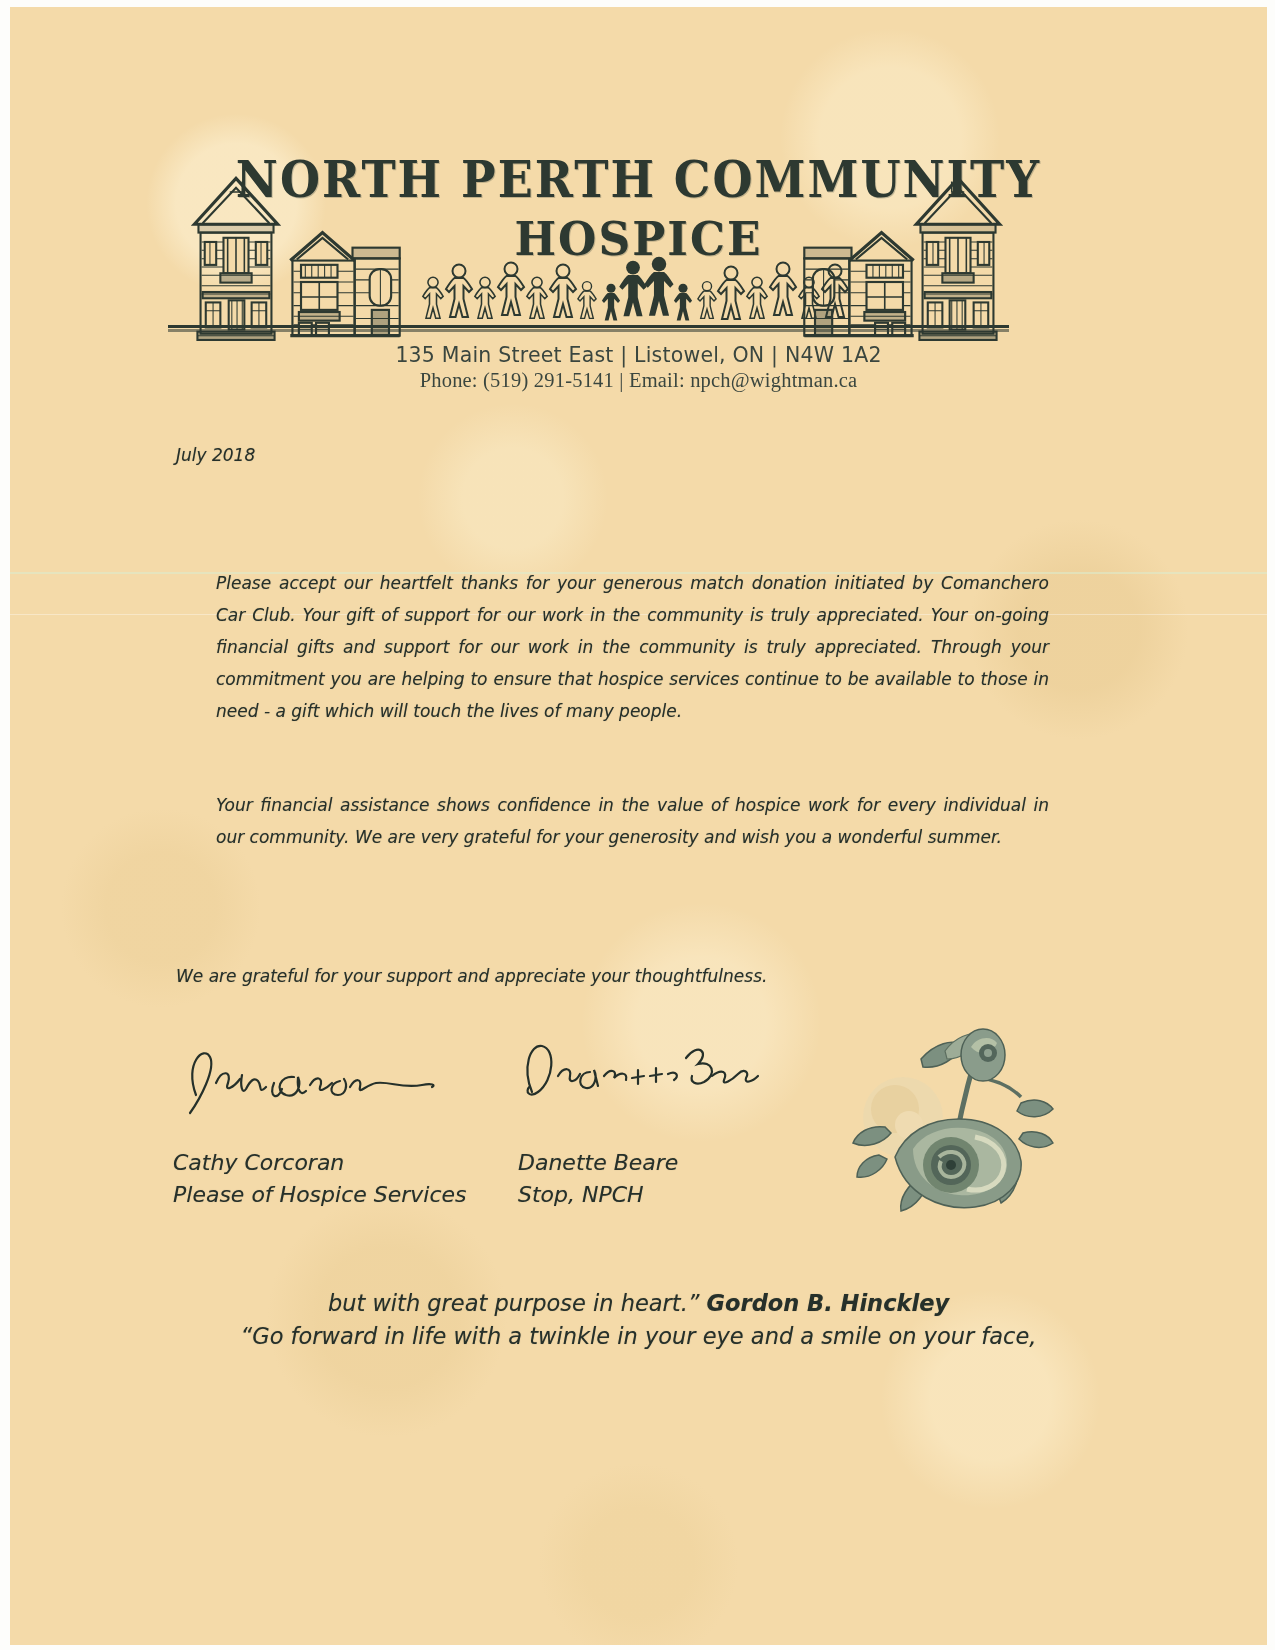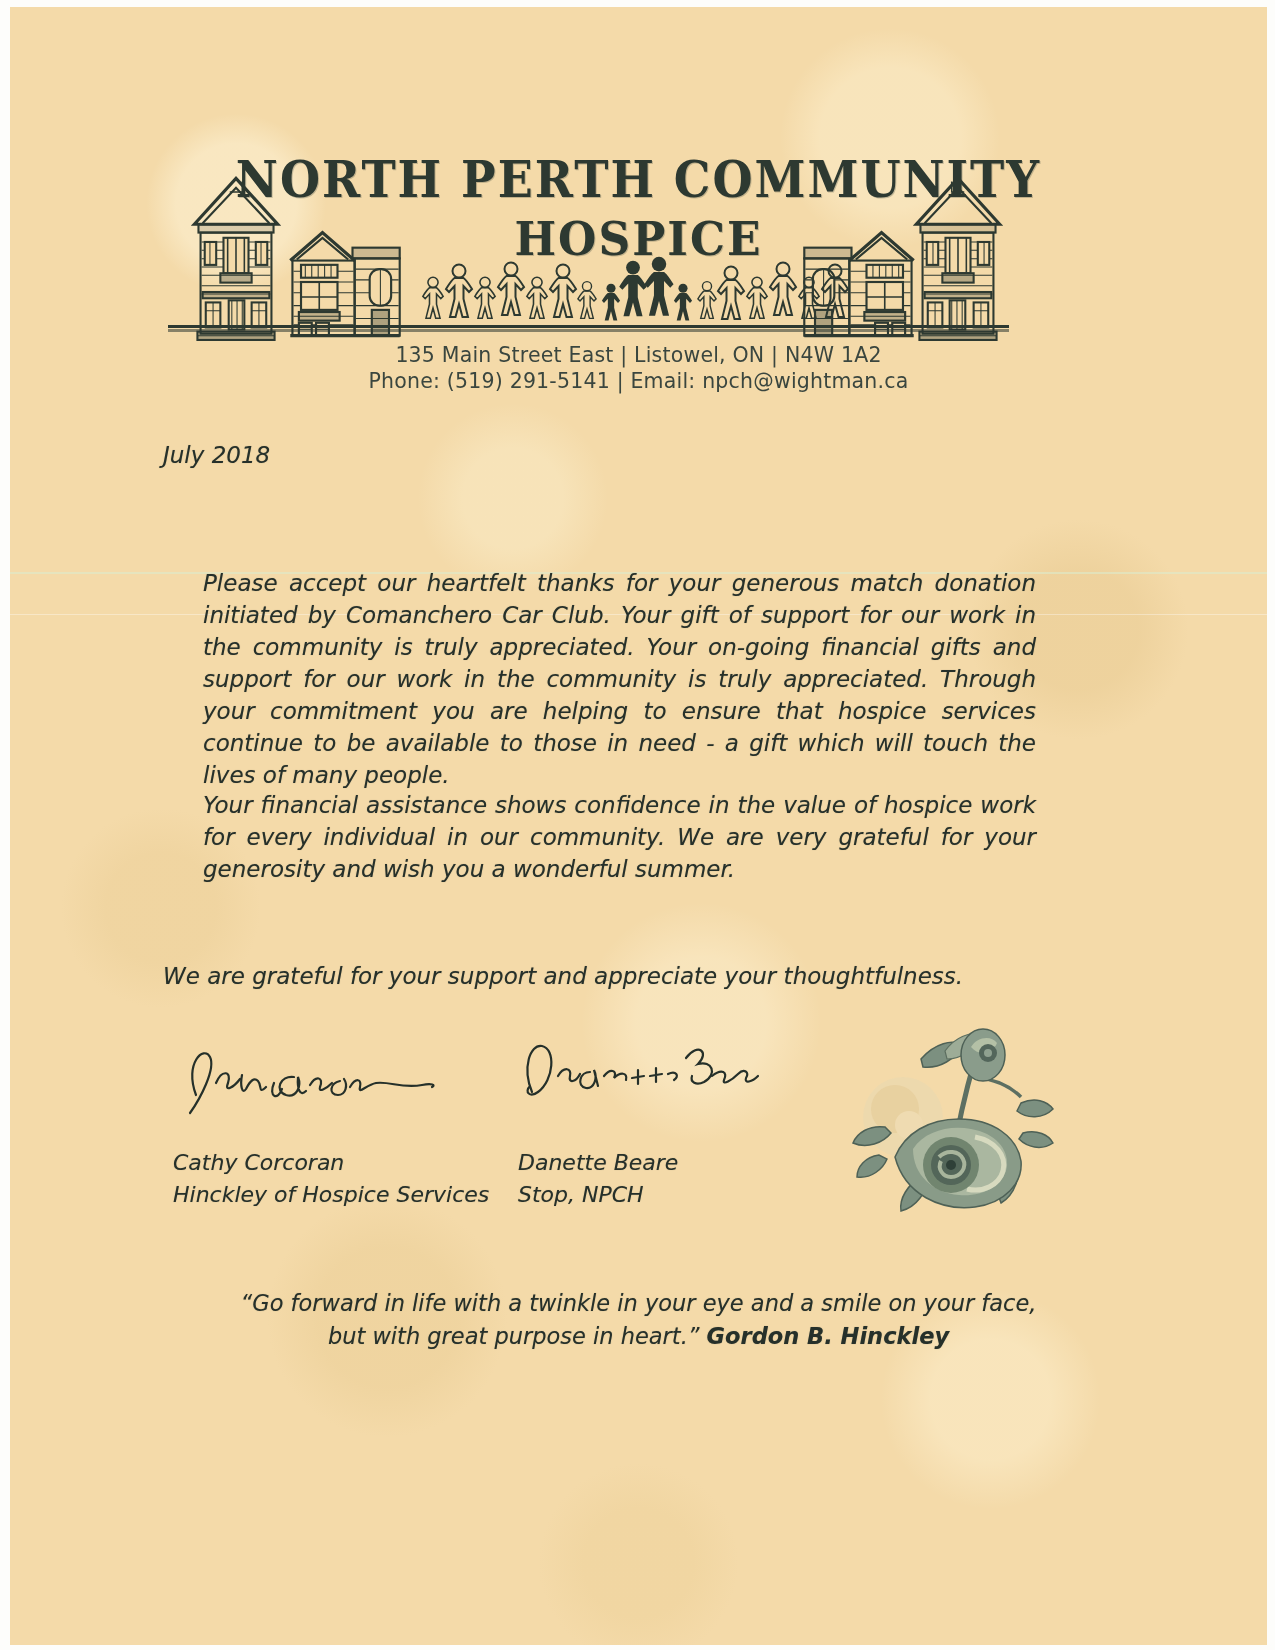--- a/index.html
+++ b/index.html
@@ -31,25 +31,25 @@
     text-shadow:1px 1px 0 rgba(45,57,49,.25);}
   .org-line1{top:146px;font-size:46px;}
   .org-line2{top:206px;font-size:44px;}
   .house{position:absolute;}
   .chain{position:absolute;left:50%;transform:translateX(-50%);top:238px;}
   .rule{position:absolute;left:158px;right:258px;top:318px;height:3px;background:#2d3931;
         box-shadow:0 4px 0 rgba(45,57,49,.55);}
   .addr{position:absolute;left:0;width:100%;text-align:center;color:#3a463f;
         font-size:20.5px;letter-spacing:.2px;}
   .addr1{top:336px;}
-  .addr2{top:362px;}
+  .addr2{top:362px;font-family:Liberation Serif, serif;}
 
   
-  .bodytext{position:absolute;left:153px;width:833px;font-style:italic;
-    font-size:23px;line-height:32px;color:#26302a;
+  .bodytext{position:absolute;left:166px;width:833px;font-style:italic;
+    font-size:17px;line-height:32px;color:#26302a;
     text-shadow:0 0 1px rgba(38,48,42,.35);}
   .just{text-align:justify;}
   .date{top:432px;}
   .salute{top:498px;}
   .para1{top:560px;margin-left:40px;}
   .para2{top:782px;margin-left:40px;}
   .para3{top:932px;margin-top:21px;}
 
   
   .sigblock{position:absolute;font-style:italic;font-size:22px;line-height:32px;color:#26302a;
@@ -262,21 +262,21 @@
       <path d="M122,46 L134,44 M128,38 L128,52"></path>
       <path d="M140,44 L152,42 M146,36 L146,50"></path>
       <path d="M158,42 C166,38 170,44 164,48"></path>
       <path d="M176,26 C188,10 200,20 188,32 C202,28 208,42 194,50 C186,54 180,50 182,44"></path>
       <path d="M202,44 C212,36 218,40 214,48 C212,54 222,48 228,42 C234,36 240,40 236,46 C234,52 242,50 248,44"></path>
     </g>
   </svg>
 
   <div class="sigblock sig1-block">
     <div>Cathy Corcoran</div>
-    <div>Hinckley of Hospice Services</div>
+    <div>Please of Hospice Services</div>
   </div>
 
   <div class="sigblock sig2-block">
     <div>Danette Beare</div>
     <div>Stop, NPCH</div>
   </div>
 
   <svg class="rose" width="235" height="215" viewBox="0 0 235 215">
 
     <g opacity="0.8">
@@ -313,20 +313,20 @@
       <path d="M88,142 C100,124 124,118 146,122 C170,126 184,142 182,160 C178,180 156,190 134,188 C108,186 88,168 88,142 Z" fill="#aab7a0"></path>
       <path d="M150,130 C170,134 182,148 178,164 C174,178 158,186 142,182" fill="none" stroke="#d7dabf" stroke-width="5"></path>
       <circle cx="126" cy="158" r="28" fill="#71856f"></circle>
       <circle cx="126" cy="158" r="20" fill="#536659"></circle>
       <path d="M114,150 C122,142 134,144 138,152 C142,160 136,170 126,170 C118,170 112,162 116,154" fill="none" stroke="#a8b59c" stroke-width="4"></path>
       <circle cx="126" cy="158" r="5" fill="#2f4038"></circle>
     </g>
   </svg>
 
   <div class="quote">
-    <div>“Go forward in life with a twinkle in your eye and a smile on your face,</div>
     <div>
       <span>but with great purpose in heart.” </span>
       <b>Gordon B. Hinckley</b>
     </div>
+    <div>“Go forward in life with a twinkle in your eye and a smile on your face,</div>
   </div>
 
 </div>
 
 </body></html>

